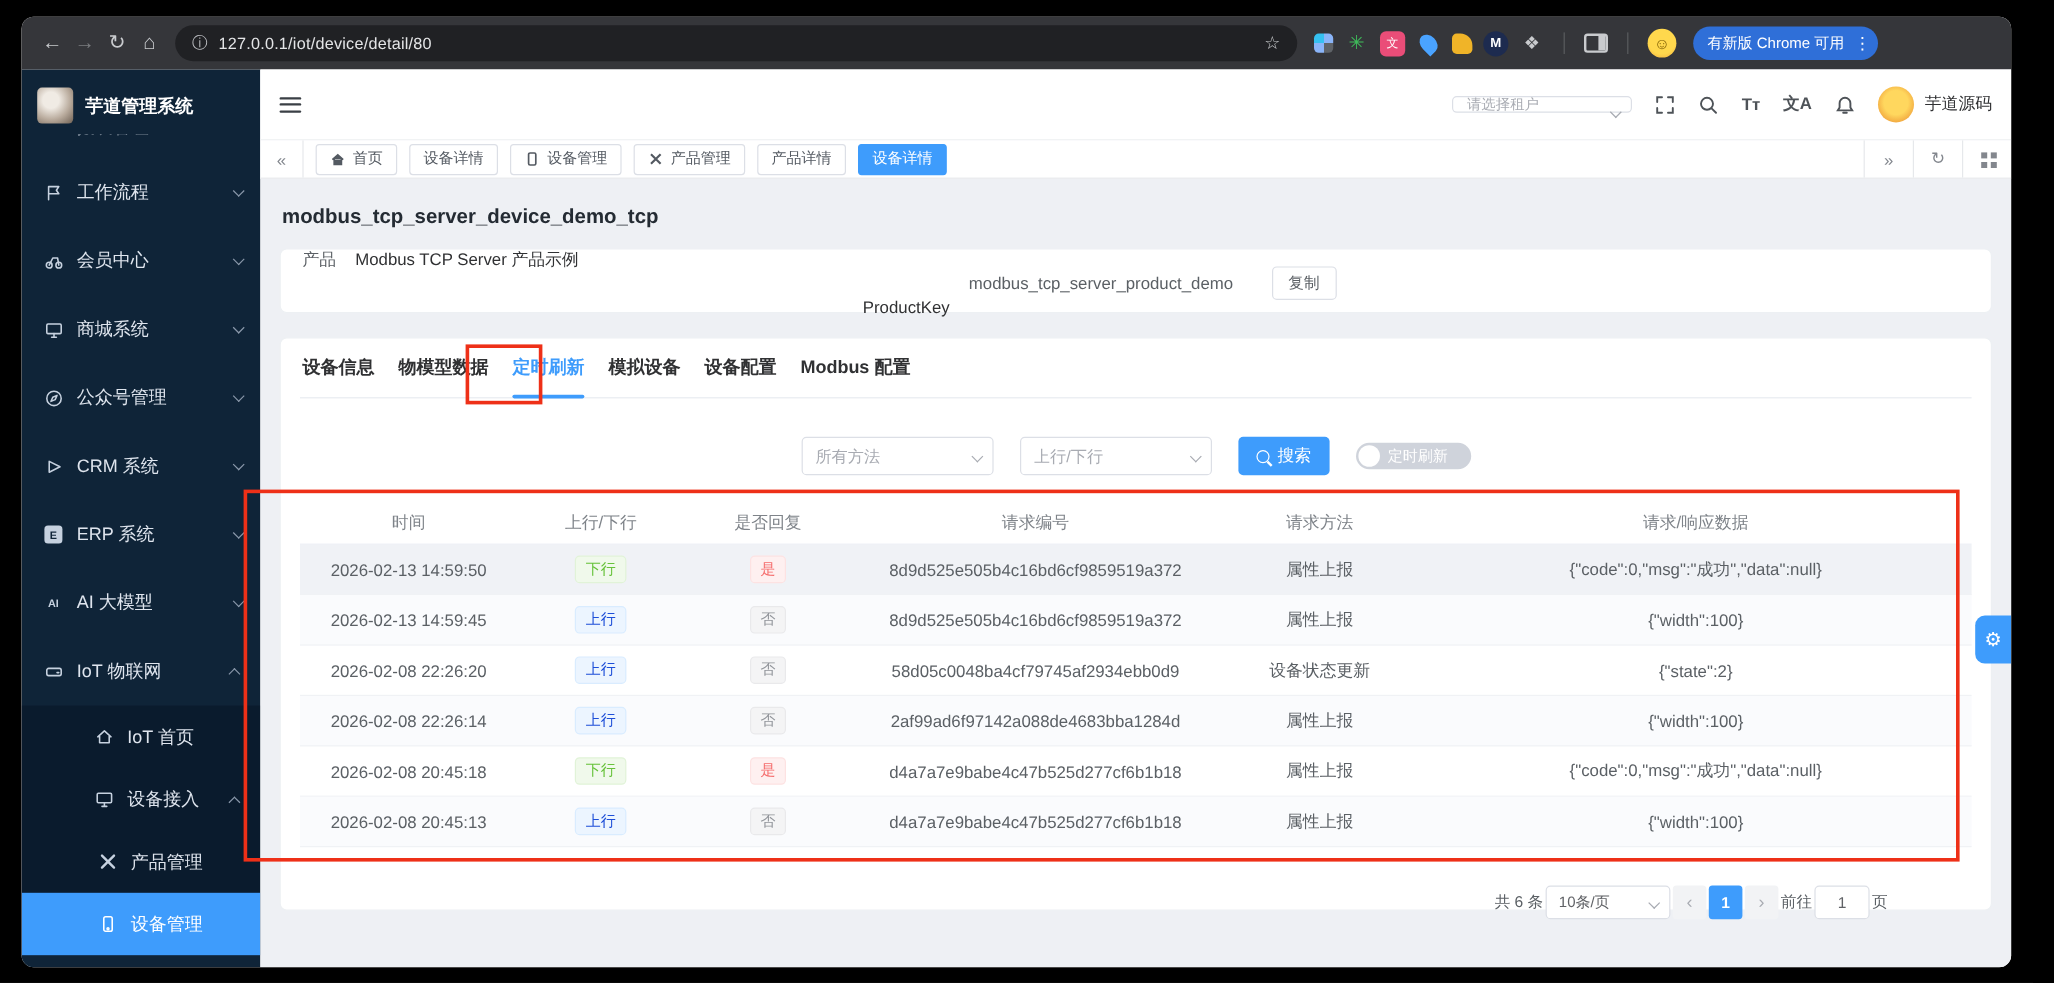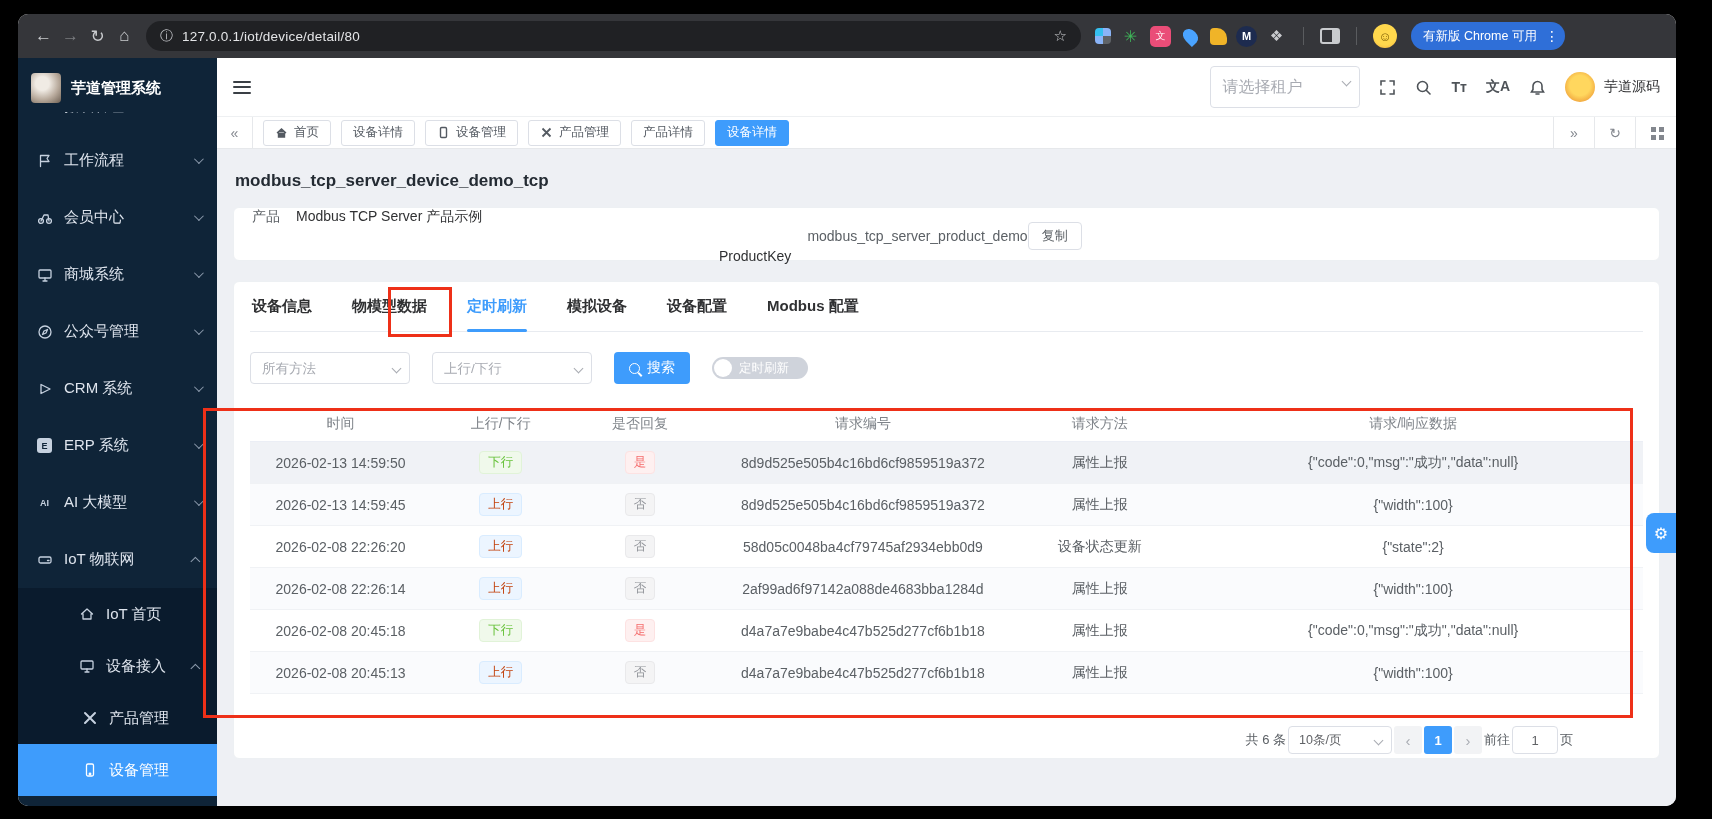--- a/index.html
+++ b/index.html
@@ -54,21 +54,21 @@
   .menu-item.active { background:#3e9cfc; color:#fff; }
   .menu-item.active svg { stroke:#fff; }
 
   
   .main { flex:1; display:flex; flex-direction:column; background:#eef0f4; min-width:0; }
   .navbar { flex:0 0 59px; background:#fff; border-bottom:1px solid #eef0f2; display:flex; align-items:center; padding:0 16px; }
   .burger { display:flex; flex-direction:column; gap:3.5px; width:18px; cursor:pointer; }
   .burger span { height:2px; background:#3a3f45; border-radius:1px; }
   .nav-right { margin-left:auto; display:flex; align-items:center; gap:19px; }
   .tenant { position:relative; }
-  .tenant input { width:150px; height:42px; border:1px solid #dcdfe6; border-radius:4px; padding:0 26px 0 11px; font-size:16px; color:#606266; outline:none; }
+  .tenant input { width:150px; height:14px; border:1px solid #dcdfe6; border-radius:4px; padding:0 26px 0 11px; font-size:12px; color:#606266; outline:none; }
   .tenant input::placeholder { color:#a8abb2; }
   .sel-chev { position:absolute; right:10px; top:12px; width:7px; height:7px; border-right:1.4px solid #a8abb2; border-bottom:1.4px solid #a8abb2; transform:rotate(45deg); pointer-events:none; }
   .hicon { color:#4e5358; display:flex; align-items:center; }
   .hicon svg { stroke:#4e5358; fill:none; stroke-width:1.6; stroke-linecap:round; }
   .txt-tool { font-size:14px; font-weight:bold; color:#4e5358; }
   .user { display:flex; align-items:center; gap:9px; }
   .user-avatar { width:30px; height:30px; border-radius:50%; background:radial-gradient(circle at 50% 45%, #ffd75e 45%, #f0a23c 80%, #c97b28 100%); }
   .username { font-size:14px; color:#303133; }
 
   
@@ -82,29 +82,29 @@
   .chip.active { background:#3e9cfc; border-color:#3e9cfc; color:#fff; }
 
   
   .content { flex:1; padding:12px 16px 0; position:relative; }
   .page-title { font-size:17px; font-weight:bold; color:#242b33; margin:10px 0 16px 2px; }
   .card { background:#fff; border-radius:6px; border:1px solid #edf0f3; }
   .card.info { height:54px; display:flex; align-items:flex-start; padding:0 18px; margin-bottom:20px; position:relative; }
   .kv-label { color:#5b6065; font-size:14px; margin-right:16px; white-space:nowrap; }
   .kv-value { color:#303133; font-size:14px; white-space:nowrap; }
   .pk-group { position:absolute; left:485px; display:flex; align-items:center; }
-  .copy-btn { height:28px; padding:0 13px; border:1px solid #dcdfe6; border-radius:4px; background:#fff; color:#5b6065; font-size:13px; margin-left:0; cursor:pointer; }
+  .copy-btn { height:28px; padding:0 13px; border:1px solid #dcdfe6; border-radius:4px; background:#fff; color:#5b6065; font-size:13px; margin-left:32px; cursor:pointer; }
 
   .card.main-card { padding:0 16px 16px; height:478px; }
-  .dtabs { display:flex; gap:40px; border-bottom:1px solid #e8ebf0; height:50px; align-items:center; padding:0 2px; }
+  .dtabs { display:flex; gap:20px; border-bottom:1px solid #e8ebf0; height:50px; align-items:center; padding:0 2px; }
   .dtab { font-size:15px; font-weight:bold; color:#303133; height:100%; display:flex; align-items:center; position:relative; cursor:pointer; white-space:nowrap; }
   .dtab.active { color:#3e9cfc; }
   .dtab.active::after { content:""; position:absolute; left:0; right:0; bottom:-1px; height:3px; background:#3e9cfc; border-radius:2px; }
 
-  .filters { display:flex; align-items:center; gap:22px; margin-top:20px; }
+  .filters { display:flex; align-items:center; gap:22px; margin-top:32px;justify-content:center; }
   .fsel { position:relative; }
   .fsel input { width:160px; height:32px; border:1px solid #dcdfe6; border-radius:4px; padding:0 28px 0 11px; font-size:13.5px; color:#606266; outline:none; }
   .fsel input::placeholder { color:#a8abb2; }
   .fsel .sel-chev { top:13px; }
   .search-btn { height:32px; border:none; border-radius:4px; background:#3e9cfc; color:#fff; font-size:14px; padding:0 15px; display:flex; align-items:center; gap:7px; cursor:pointer; }
   .mag { width:11px; height:11px; border:1.6px solid #fff; border-radius:50%; position:relative; }
   .mag::after { content:""; position:absolute; width:1.8px; height:5px; background:#fff; left:9px; top:8px; transform:rotate(-45deg); }
   .toggle { display:flex; align-items:center; opacity:.8; }
   .switch { width:96px; height:22px; border-radius:11px; background:#c4c9d3; display:flex; align-items:center; padding:0 8px 0 2px; gap:7px; }
   .knob { width:18px; height:18px; border-radius:50%; background:#fff; }
@@ -113,21 +113,21 @@
   
   .table { margin-top:22px; font-size:14px; }
   .thead { display:flex; align-items:center; height:36px; color:#7e8389; border-bottom:1px solid #ebeef5; }
   .trow { display:flex; align-items:center; height:42px; color:#5b6065; border-bottom:1px solid #f0f2f5; }
   .tbody .trow:nth-child(even) { background:#fafbfd; }
   .tbody .trow.hovered { background:#f0f2f6; }
   .tc { text-align:center; }
   .c1{width:13%;} .c2{width:10%;} .c3{width:10%;} .c4{width:22%;} .c5{width:12%;} .c6{width:33%;}
   .tag { display:inline-block; padding:4px 8px; border-radius:4px; font-size:12.5px; line-height:1; border:1px solid transparent; }
   .tag[data-kind="down"] { background:#f0f9eb; border-color:#e1f3d8; color:#67c23a; }
-  .tag[data-kind="up"]   { background:#ecf5ff; border-color:#d9ecff; color:#c2410c;text-align:center; }
+  .tag[data-kind="up"]   { background:#ecf5ff; border-color:#d9ecff; color:#1d4ed8;text-align:center; }
   .tag[data-kind="yes"]  { background:#fef0f0; border-color:#fde2e2; color:#f56c6c; }
   .tag[data-kind="no"]   { background:#f4f4f5; border-color:#e9e9eb; color:#909399; }
 
   
   .pagination { display:flex; align-items:center; justify-content:flex-end; gap:2px; margin-top:32px; padding-right:70px; font-size:13px; color:#5b6065; }
   .psize { position:relative; }
   .psize input { width:104px; height:28px; border:1px solid #dcdfe6; border-radius:4px; padding:0 24px 0 10px; font-size:12.5px; color:#606266; outline:none; }
   .psize .sel-chev { top:11px; }
   .pbtn { width:28px; height:28px; border-radius:3px; background:#f2f3f5; color:#a8abb2; display:flex; align-items:center; justify-content:center; font-size:15px; cursor:pointer; }
   .pbtn.page-active { background:#3e9cfc; color:#fff; font-weight:bold; font-size:13px; }

